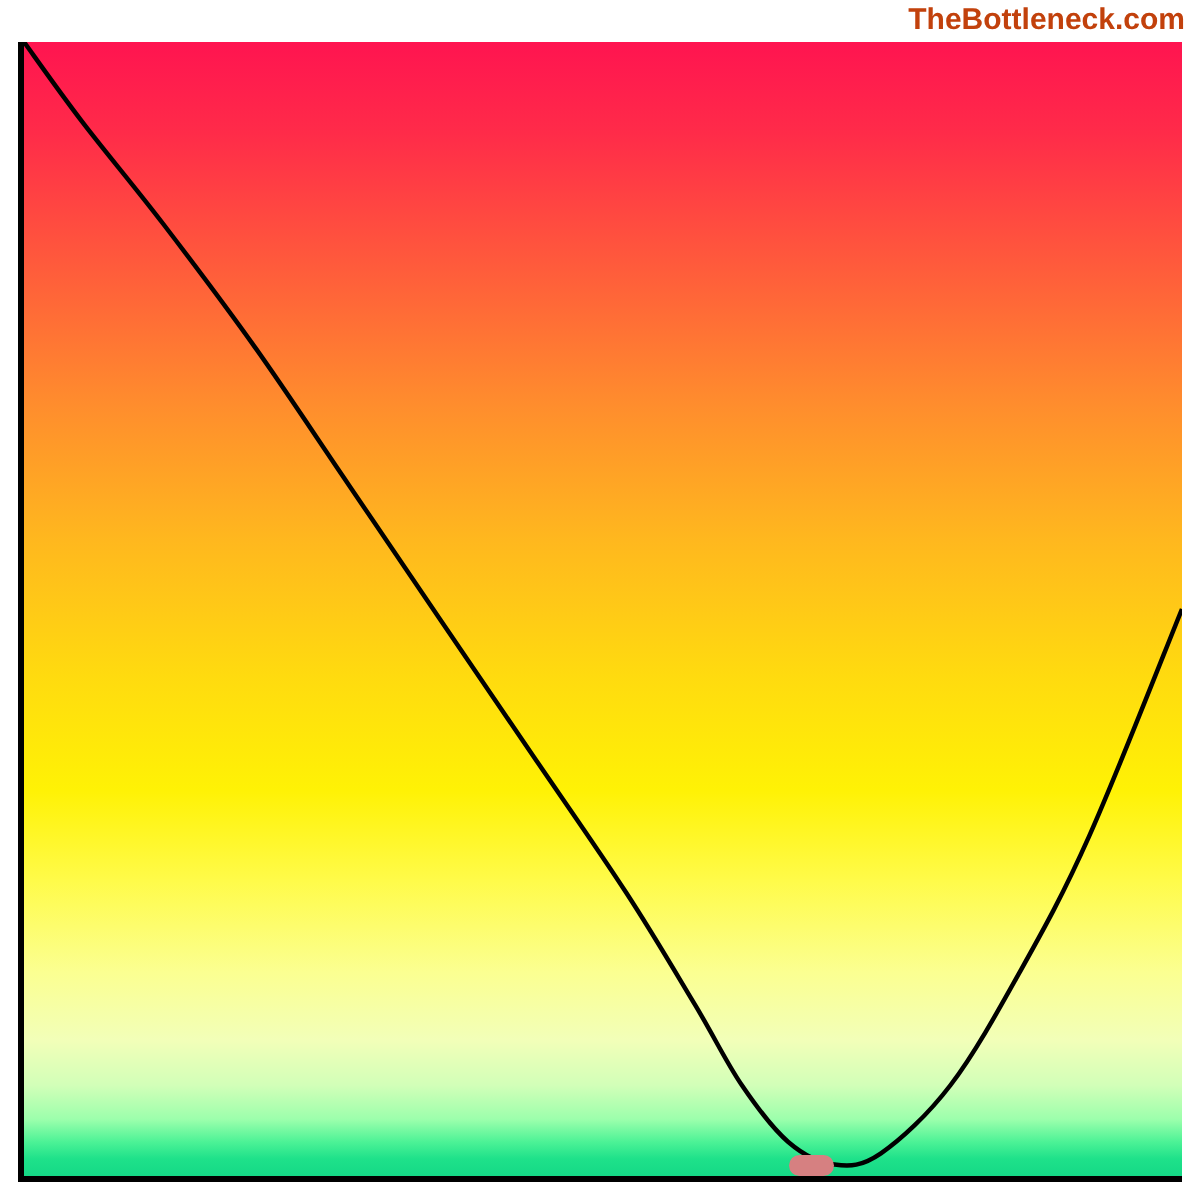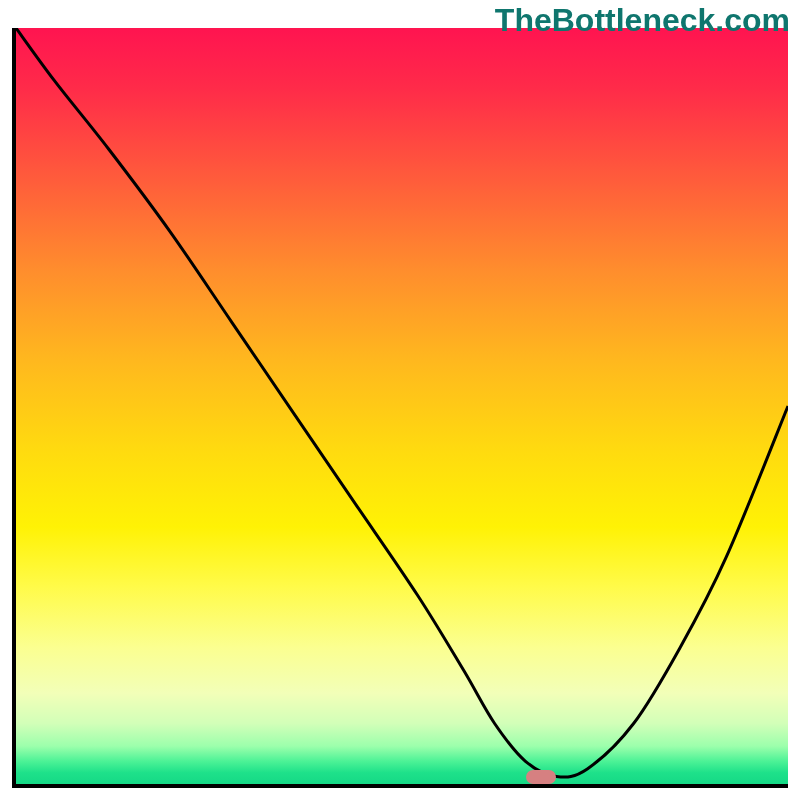--- a/index.html
+++ b/index.html
@@ -12,22 +12,22 @@
   }
   .container {
     position: relative;
     width: 800px;
     height: 800px;
   }
   .watermark {
     position: absolute;
     top: 2px;
     right: 10px;
-    color: #0f766e;
-    font-size: 32px;
+    color: #c2410c;
+    font-size: 20px;
     font-weight: bold;
     z-index: 10;
   }
   .plot-area {
     position: absolute;
     left: 12px;
     top: 28px;
     width: 776px;
     height: 760px;
     border-left: 4px solid #000;

